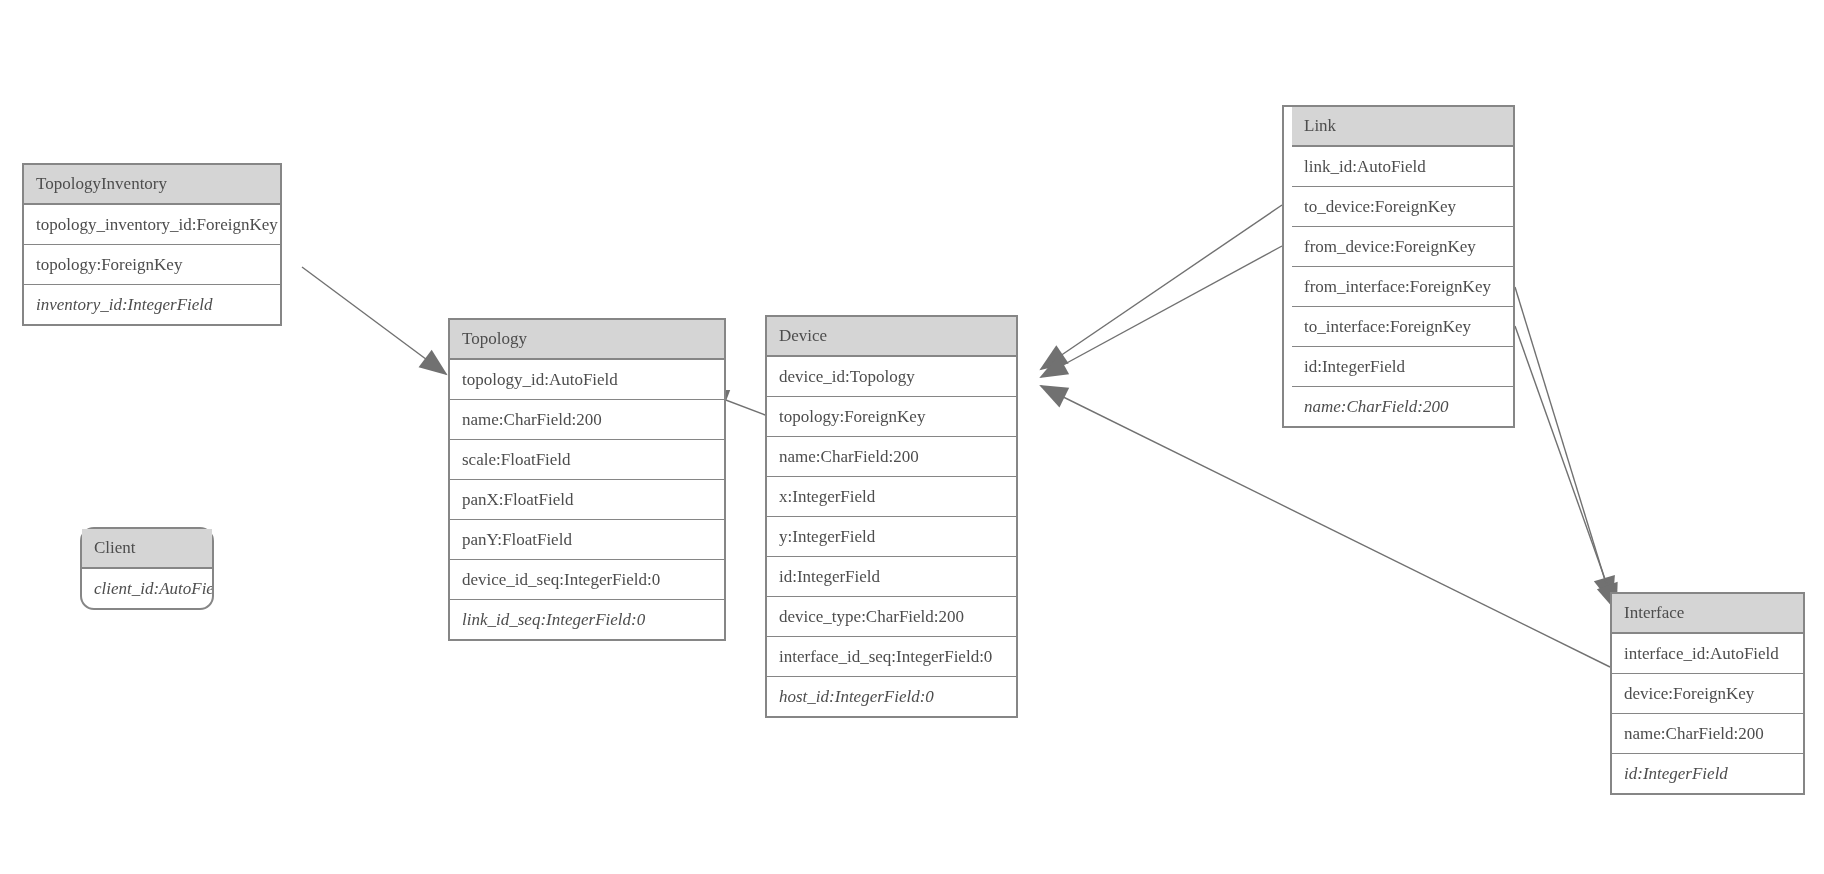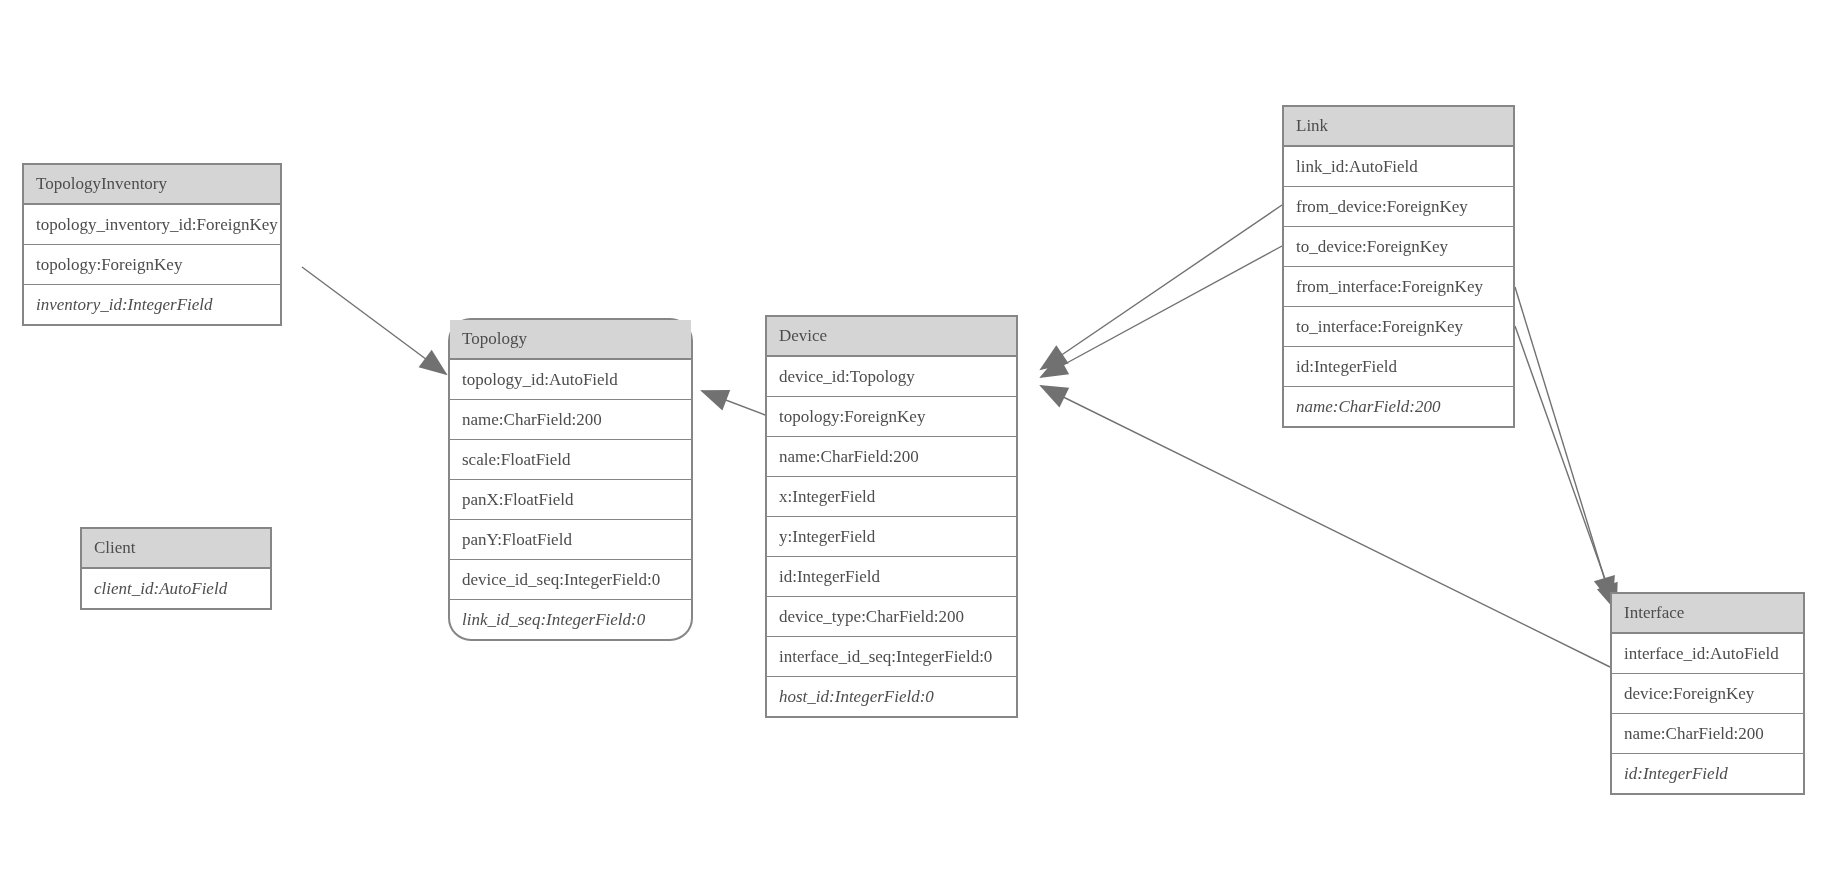--- a/index.html
+++ b/index.html
@@ -75,58 +75,58 @@
 
   <div id="nodes">
       <div class="entity" style="left: 22px; top: 163px; width: 260px;">
     <div class="entity-header">TopologyInventory</div>
     <div>
           <div class="field-row">topology_inventory_id:ForeignKey</div>
           <div class="field-row">topology:ForeignKey</div>
           <div class="field-row">inventory_id:IntegerField</div>
         </div>
   </div>
-      <div class="entity" style="left: 448px; top: 318px; width: 245px; border-radius: 23px;">
+      <div class="entity" style="left: 448px; top: 318px; width: 278px;">
     <div class="entity-header">Topology</div>
     <div>
           <div class="field-row">topology_id:AutoField</div>
           <div class="field-row">name:CharField:200</div>
           <div class="field-row">scale:FloatField</div>
           <div class="field-row">panX:FloatField</div>
           <div class="field-row">panY:FloatField</div>
           <div class="field-row">device_id_seq:IntegerField:0</div>
           <div class="field-row">link_id_seq:IntegerField:0</div>
         </div>
   </div>
-      <div class="entity" style="left: 80px; top: 527px; width: 192px;">
+      <div class="entity" style="left: 80px; top: 527px; width: 134px; border-radius: 14px;">
     <div class="entity-header">Client</div>
     <div>
           <div class="field-row">client_id:AutoField</div>
         </div>
   </div>
       <div class="entity" style="left: 765px; top: 315px; width: 253px;">
     <div class="entity-header">Device</div>
     <div>
           <div class="field-row">device_id:Topology</div>
           <div class="field-row">topology:ForeignKey</div>
           <div class="field-row">name:CharField:200</div>
           <div class="field-row">x:IntegerField</div>
           <div class="field-row">y:IntegerField</div>
           <div class="field-row">id:IntegerField</div>
           <div class="field-row">device_type:CharField:200</div>
           <div class="field-row">interface_id_seq:IntegerField:0</div>
           <div class="field-row">host_id:IntegerField:0</div>
         </div>
   </div>
-      <div class="entity" style="left: 1282px; top: 105px; width: 233px;">
+      <div class="entity" style="left: 1282px; top: 105px; width: 233px; padding-left: 8px;">
     <div class="entity-header">Link</div>
     <div>
           <div class="field-row">link_id:AutoField</div>
+          <div class="field-row">to_device:ForeignKey</div>
           <div class="field-row">from_device:ForeignKey</div>
-          <div class="field-row">to_device:ForeignKey</div>
           <div class="field-row">from_interface:ForeignKey</div>
           <div class="field-row">to_interface:ForeignKey</div>
           <div class="field-row">id:IntegerField</div>
           <div class="field-row">name:CharField:200</div>
         </div>
   </div>
       <div class="entity" style="left: 1610px; top: 592px; width: 195px;">
     <div class="entity-header">Interface</div>
     <div>
           <div class="field-row">interface_id:AutoField</div>

